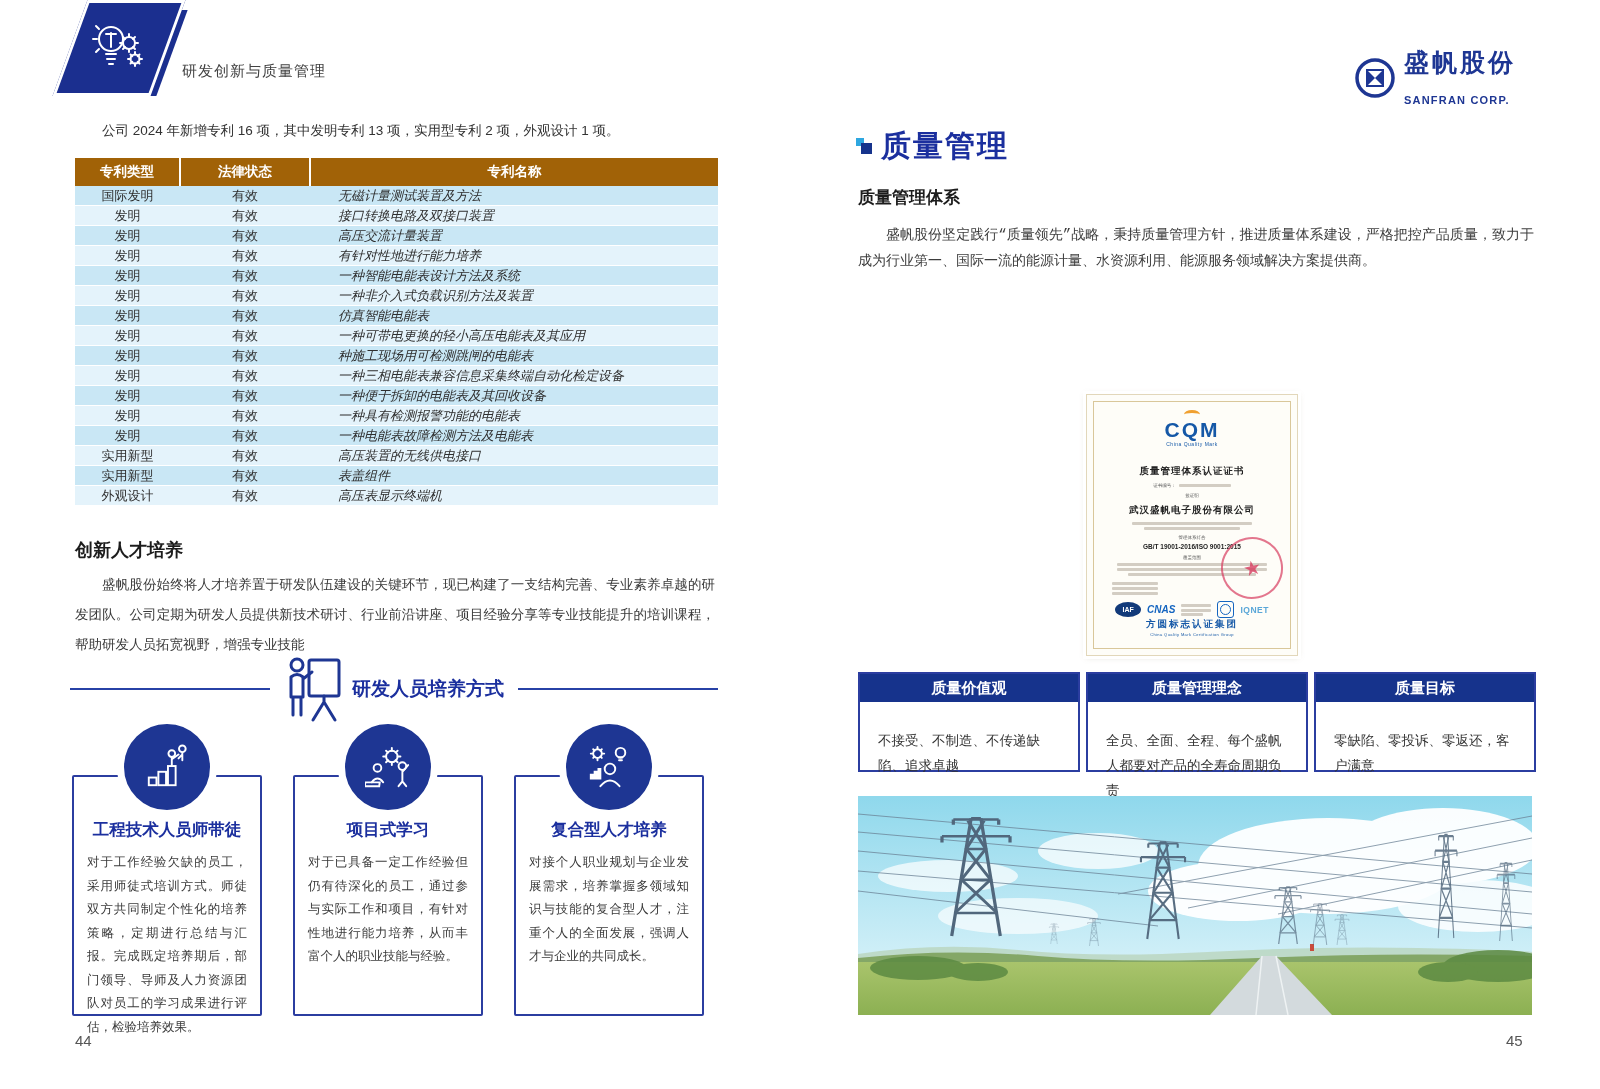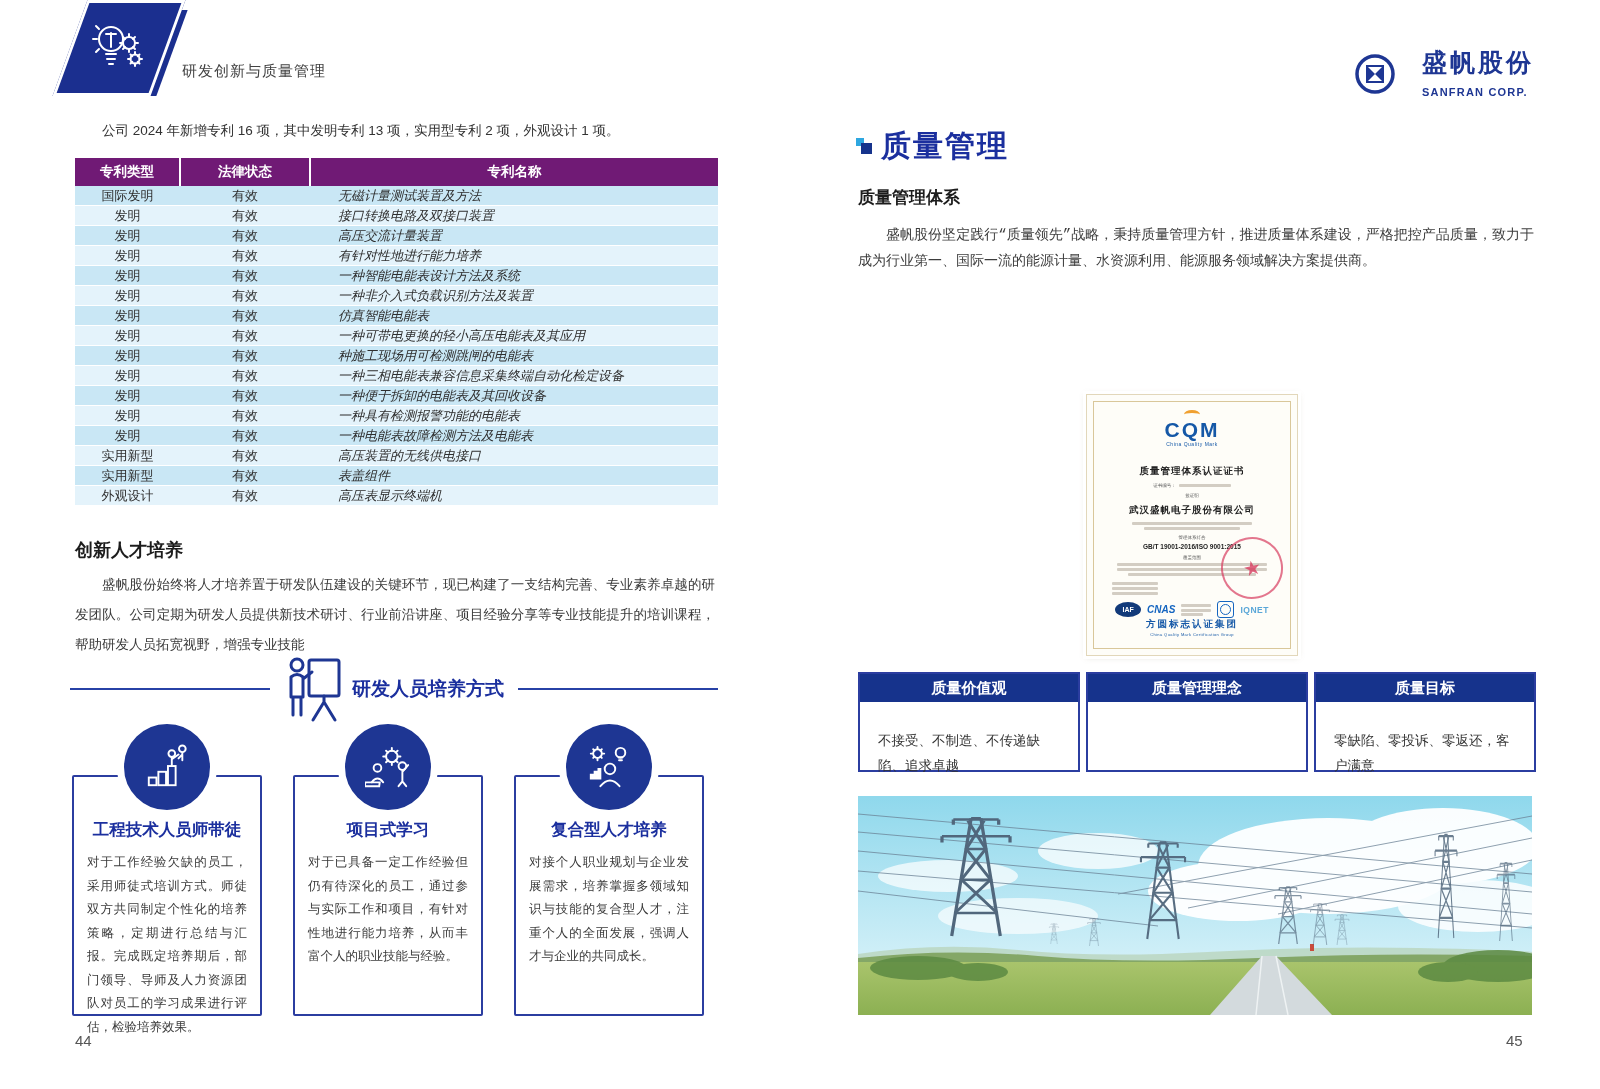--- a/index.html
+++ b/index.html
@@ -9,21 +9,21 @@
 
   
   .badge-back{left:84px;top:10px;width:88px;height:86px;background:#1b2f8f;transform:skewX(-20deg);}
   .badge-front{left:70px;top:0;width:92px;height:90px;background:#1b2f8f;border:3px solid #fff;transform:skewX(-20deg);}
   .badge-icon{left:88px;top:14px;}
   .hdr-label{left:182px;top:62px;font-size:15px;letter-spacing:1px;color:#414141;}
 
   
   .intro{left:75px;top:120px;width:640px;font-size:13.5px;line-height:22px;text-indent:2em;color:#333;}
   .patent-table{left:75px;top:158px;width:643px;border-collapse:collapse;font-size:13px;}
-  .patent-table th{background:#701a75;color:#fff;font-weight:bold;font-size:13.5px;height:26px;
+  .patent-table th{background:#a16207;color:#fff;font-weight:bold;font-size:13.5px;height:26px;
                    border-right:2px solid #fff;text-align:center;}
   .patent-table th:last-child{border-right:none;}
   .patent-table td{height:19px;border-bottom:1px solid #fff;color:#2e2e2e;text-align:center;padding:0;}
   .patent-table td.name{text-align:left;padding-left:28px;font-style:italic;}
   .patent-table tr.odd td{background:#c9e7f5;}
   .patent-table tr.even td{background:#e4f3fb;}
   .col-type{width:105px;} .col-status{width:130px;} .col-name{width:408px;}
 
   
   .sec-h{font-size:18px;font-weight:bold;color:#1c1c1c;}
@@ -36,24 +36,24 @@
 
   
   .card{position:absolute;top:775px;width:186px;height:237px;border:2px solid #2b3da0;border-radius:2px;background:#fff;}
   .card .bubble{position:absolute;left:50%;top:-60px;transform:translateX(-50%);width:86px;height:86px;border-radius:50%;
                 background:#1e3693;border:7px solid #fff;display:flex;align-items:center;justify-content:center;}
   .card .c-title{margin-top:42px;text-align:center;font-size:16.5px;font-weight:bold;color:#1b2f9e;}
   .card .c-body{margin:10px 13px 0 13px;font-size:12.5px;line-height:23.5px;text-align:justify;color:#3a3a3a;}
   .pagenum{font-size:15px;color:#555;}
 
   
-  .logo-wrap{left:1354px;top:50px;display:flex;align-items:center;gap:18px;}
+  .logo-wrap{left:1354px;top:50px;display:flex;align-items:center;}
   .logo-txt{margin-left:8px;line-height:1;}
   .logo-cn{font-size:25px;font-weight:bold;color:#1e3693;letter-spacing:3px;}
-  .logo-en{font-size:11px;font-weight:bold;color:#1e3693;letter-spacing:1.2px;margin-top:12px;}
+  .logo-en{font-size:11px;font-weight:bold;color:#1e3693;letter-spacing:1.2px;margin-top:20px;}
   .q-title-row{left:856px;top:126px;display:flex;align-items:center;}
   .q-title{font-size:30px;font-weight:bold;color:#1b2f9e;margin-left:8px;letter-spacing:2px;}
   .q-sub{left:858px;top:186px;font-size:17px;}
   .r-para{width:676px;font-size:14px;line-height:26px;text-indent:2em;text-align:justify;color:#3d3d3d;}
   .r-p1{left:858px;top:222px;font-family:Liberation Mono, monospace;} .r-p2{left:858px;top:292px;}
 
   
   .cert{left:1086px;top:394px;width:210px;height:260px;background:#fefdf8;border:1px solid #e2d7ba;
         box-shadow:0 0 0 3px #fff,0 1px 6px rgba(150,140,110,.35);}
   .cert-inner{position:absolute;inset:6px;border:1px solid #d9c79a;display:flex;flex-direction:column;align-items:center;}
@@ -366,20 +366,21 @@
     </div>
     <div class="stamp">★</div>
   </div>
 
   <div class="qbox" style="left:858px;">
     <div class="qb-h">质量价值观</div>
     <div class="qb-b">不接受、不制造、不传递缺陷、追求卓越</div>
   </div>
   <div class="qbox" style="left:1086px;">
     <div class="qb-h">质量管理理念</div>
+    <div class="qb-b">全员、全面、全程、每个盛帆人都要对产品的全寿命周期负责</div>
   </div>
   <div class="qbox" style="left:1314px;">
     <div class="qb-h">质量目标</div>
     <div class="qb-b">零缺陷、零投诉、零返还，客户满意</div>
   </div>
 
   <div class="abs photo">
     <svg width="674" height="219" viewBox="0 0 674 219" preserveAspectRatio="none">
       <defs>
         <linearGradient id="sky" x1="0" y1="0" x2="0" y2="1">

